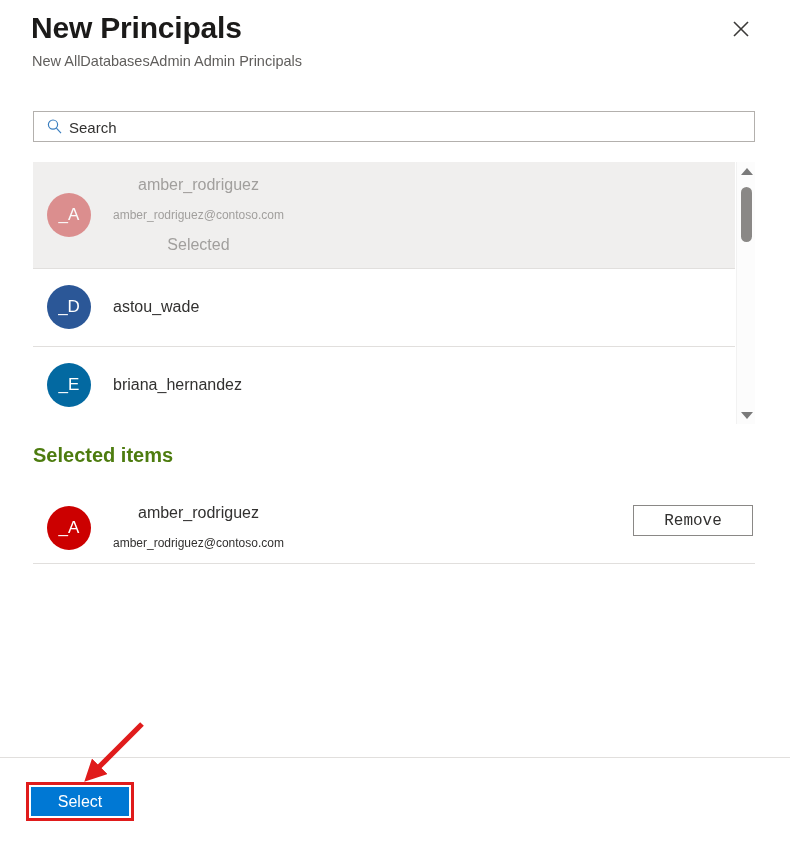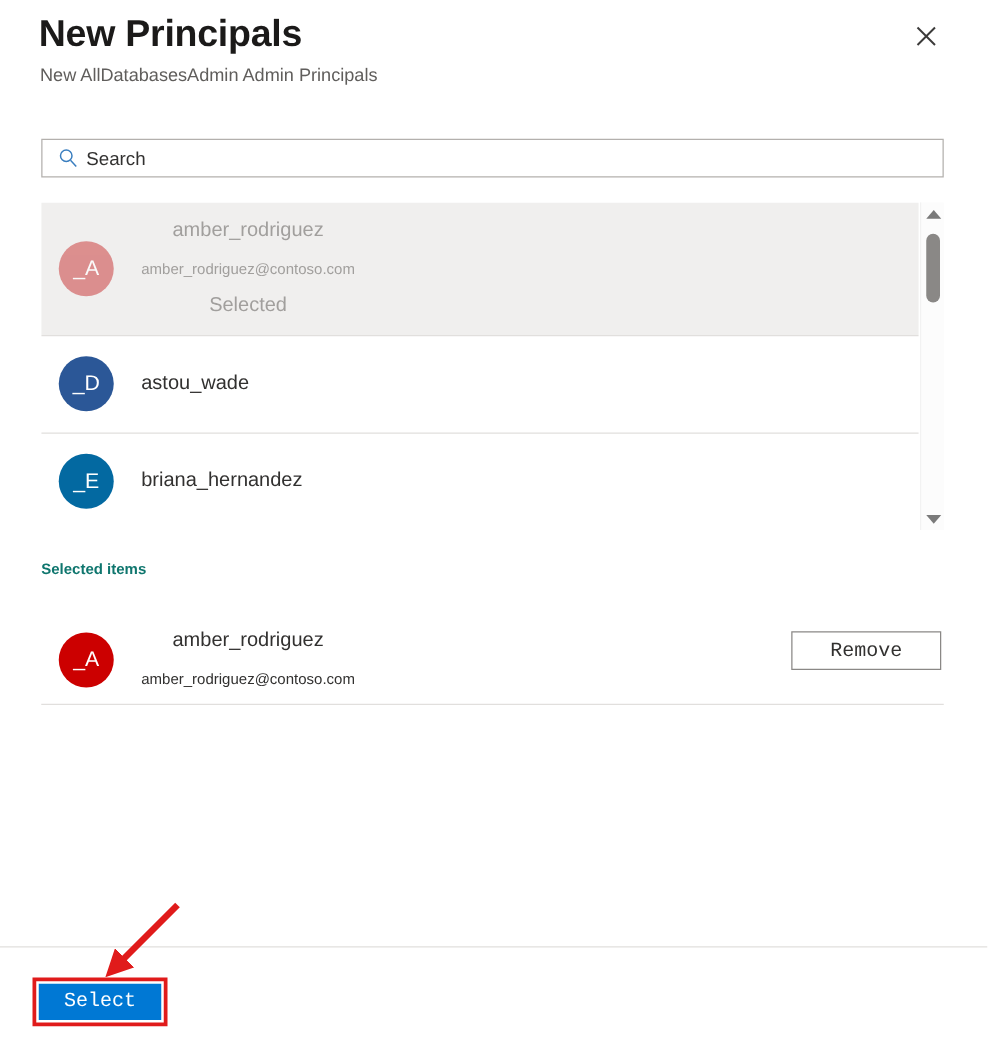--- a/index.html
+++ b/index.html
@@ -222,23 +222,23 @@
     background: #8a8886;
     border-radius: 6px;
     cursor: pointer;
   }
 
   
   .selected-heading {
     position: absolute;
     left: 33px;
     top: 444px;
-    font-size: 12px;
+    font-size: 20px;
     font-weight: 700;
-    color: #0f766e;
+    color: #4d7c0f;
     line-height: 22px;
     white-space: nowrap;
   }
   .selected-row {
     position: absolute;
     left: 33px;
     top: 492px;
     width: 722px;
     height: 72px;
     display: flex;
@@ -282,21 +282,21 @@
   }
   .select-btn {
     position: absolute;
     left: 31px;
     top: 787px;
     width: 98px;
     height: 29px;
     background: #0078d4;
     color: #ffffff;
     border: none;
-    font-family: Liberation Mono, monospace;
+    font-family: Liberation Sans, sans-serif;
     font-size: 16px;
     font-weight: 400;
     cursor: pointer;
     padding: 0;
     line-height: 29px;
   }
 
   
   .annot-box {
     position: absolute;

